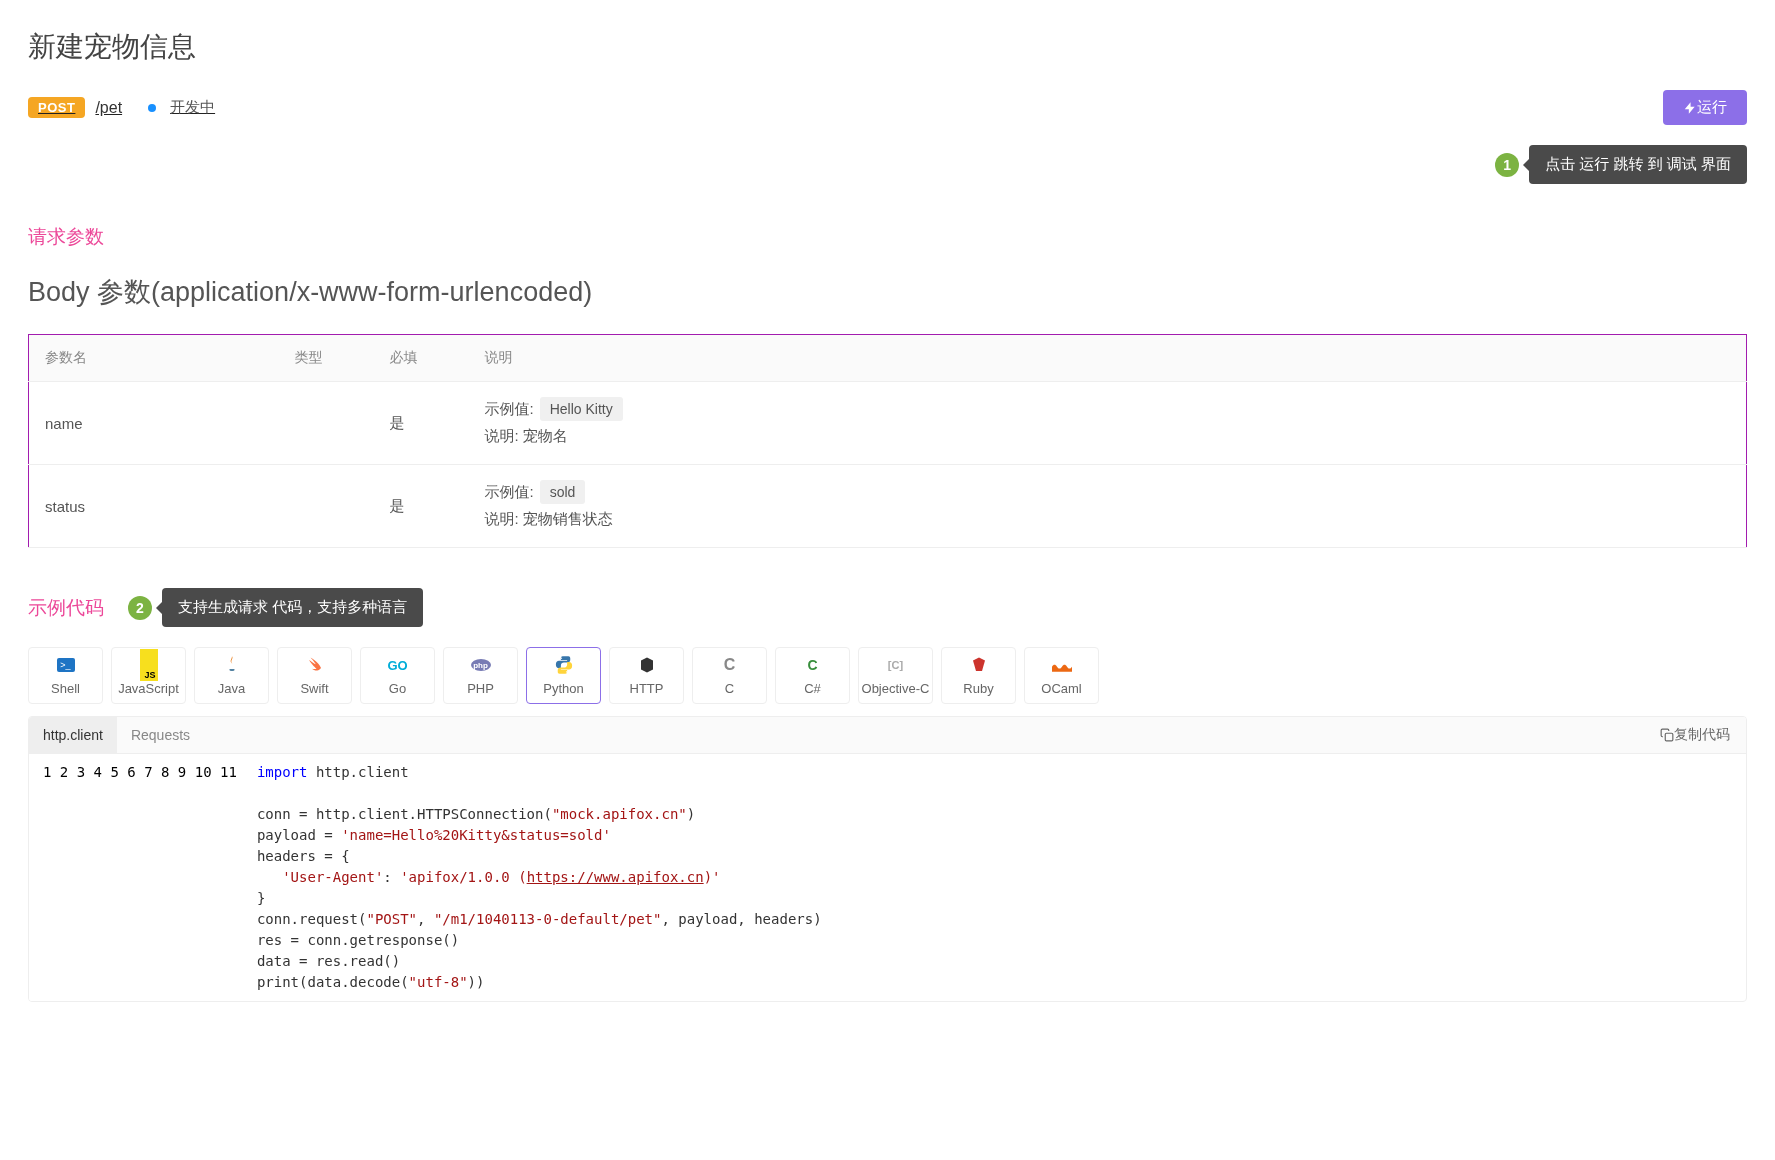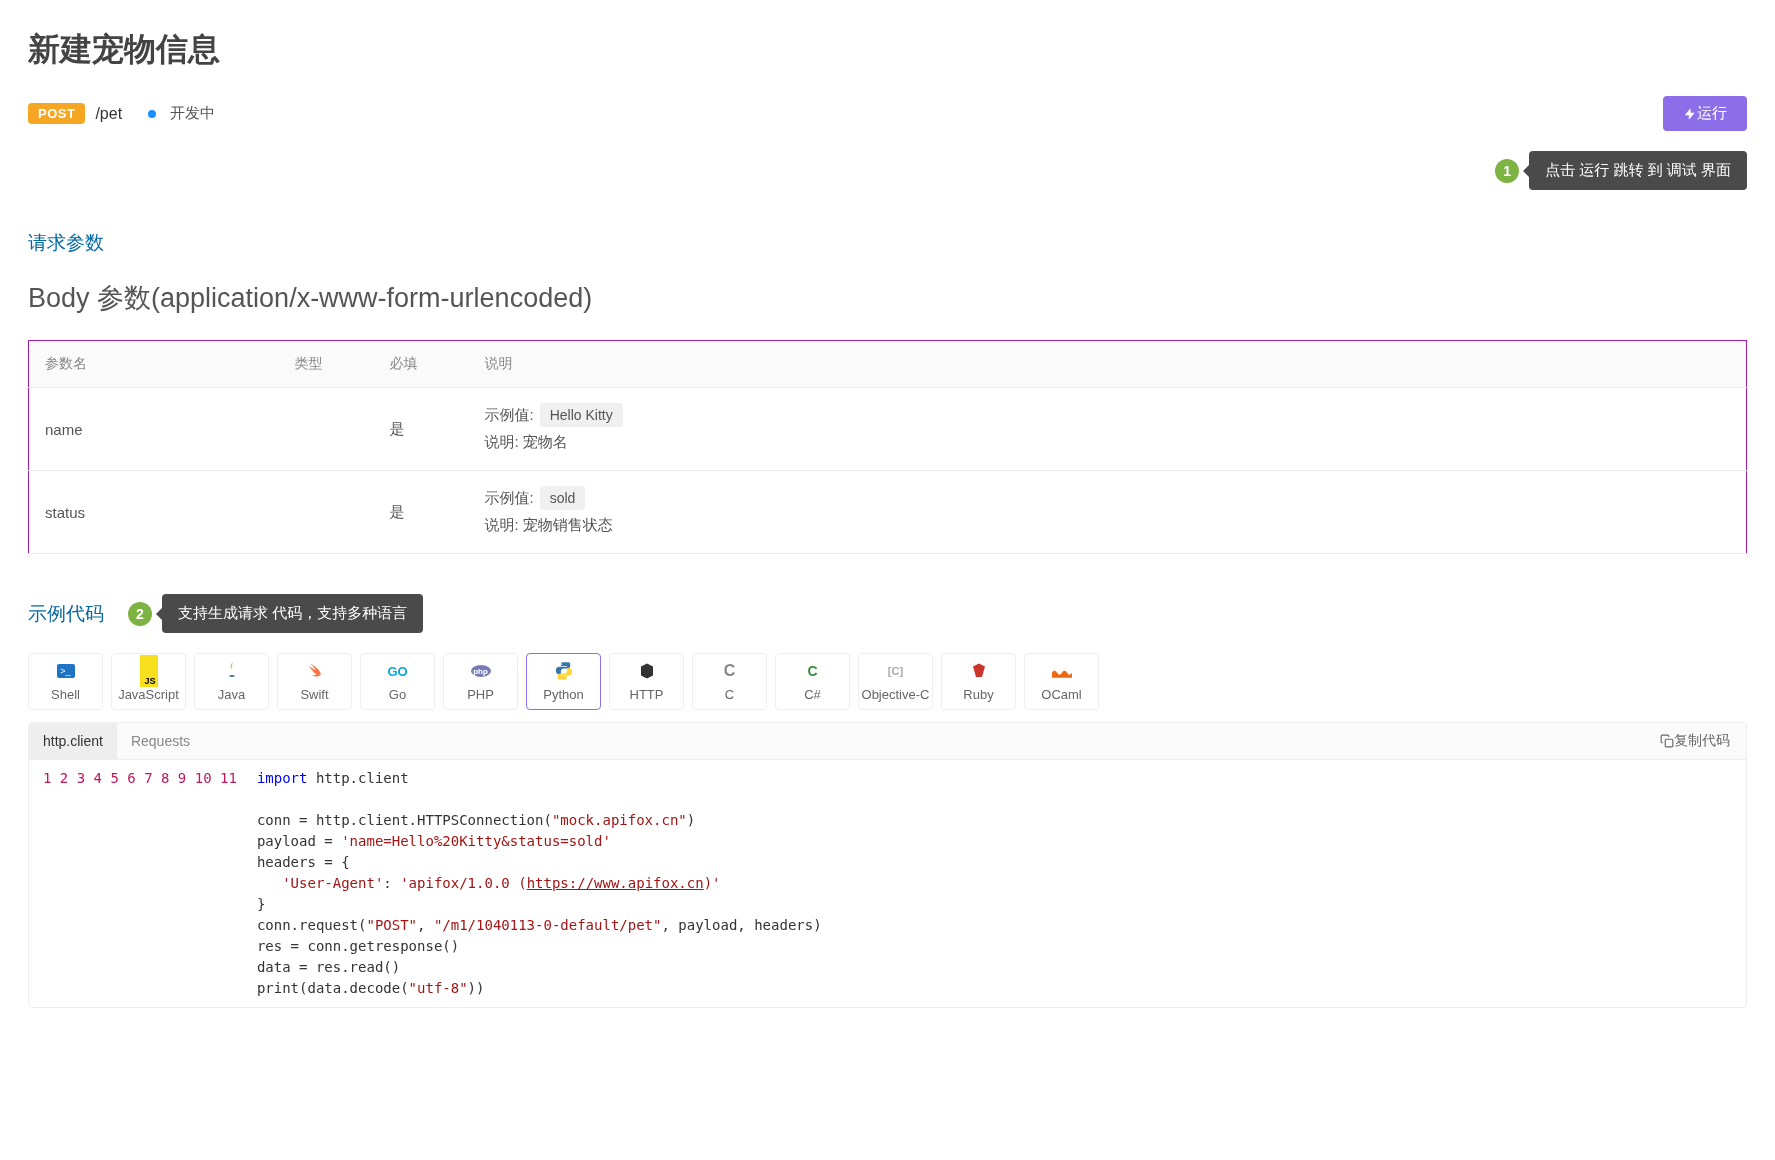--- a/index.html
+++ b/index.html
@@ -1,30 +1,30 @@
 <!DOCTYPE html>
 <html><head>
 <meta charset="utf-8">
 <style>
 * { box-sizing: border-box; margin: 0; padding: 0; }
 body { font-family: -apple-system, BlinkMacSystemFont, "Segoe UI", "PingFang SC", "Microsoft YaHei", sans-serif; background: #fff; color: #222; padding: 28px 28px 0 28px; width: 1775px; }
-.page-title { font-size: 32px; color: #444; font-weight: 700; margin-bottom: 24px; }
+.page-title { font-size: 28px; color: #444; font-weight: 400; margin-bottom: 24px; }
 .meta-row { display: flex; align-items: center; justify-content: space-between; margin-bottom: 60px; }
-.meta-left { display: flex; align-items: center; gap: 8px; }
+.meta-left { display: flex; align-items: center; gap: 8px; text-decoration: underline; }
 .method-badge { background: #f5a623; color: #fff; font-weight: 600; font-size: 13px; padding: 3px 10px; border-radius: 4px; letter-spacing: 0.5px; }
 .path-text { font-size: 16px; color: #333; font-weight: 500; margin-left: 2px; }
 .status-dot { width: 8px; height: 8px; border-radius: 50%; background: #1890ff; display: inline-block; margin-left: 18px; margin-right: 6px; }
 .status-text { font-size: 15px; color: #555; }
 .run-btn { background: #8c6fe8; color: #fff; border: none; padding: 8px 20px; border-radius: 4px; font-size: 15px; display: flex; align-items: center; cursor: pointer; }
 .run-btn svg { width: 14px; height: 14px; }
 .annotation-row { position: relative; display: flex; justify-content: flex-end; align-items: center; margin-top: -40px; margin-bottom: 40px; gap: 10px; }
 .ann-badge { width: 24px; height: 24px; border-radius: 50%; background: #7cb342; color: #fff; font-weight: 600; display: flex; align-items: center; justify-content: center; font-size: 14px; }
 .ann-tooltip { background: #4a4a4a; color: #fff; padding: 10px 16px; border-radius: 4px; font-size: 15px; position: relative; }
 .ann-tooltip::before { content:''; position:absolute; left:-6px; top:50%; transform:translateY(-50%); border-top:6px solid transparent; border-bottom:6px solid transparent; border-right:6px solid #4a4a4a; }
-.section-heading { font-size: 19px; color: #0369a1; font-weight: 400; margin-bottom: 24px; }
+.section-heading { font-size: 19px; color: #ec4899; font-weight: 400; margin-bottom: 24px; }
 .subsection-heading { font-size: 27px; color: #555; font-weight: 400; margin-bottom: 24px; }
 .param-table { width: 100%; border-collapse: collapse; border: 1px solid #a21caf; margin-bottom: 40px; }
 .param-table th { text-align: left; font-weight: 400; color: #888; padding: 14px 16px; background: #fafafa; border-bottom: 1px solid #eee; font-size: 14px; }
 .param-table td { padding: 18px 16px; border-bottom: 1px solid #eee; color: #555; font-size: 15px; vertical-align: middle; }
 .param-table .col-name { width: 250px; }
 .param-table .col-type { width: 95px; }
 .param-table .col-req { width: 95px; }
 .desc-line { margin-bottom: 8px; }
 .example-chip { background: #f0f0f0; padding: 4px 10px; border-radius: 3px; margin-left: 6px; font-size: 14px; color: #555; }
 .code-section-row { display: flex; align-items: center; gap: 24px; margin-bottom: 20px; }
@@ -33,21 +33,21 @@
 .lang-tab.active { border-color: #8c6fe8; }
 .lang-tab .icon { width: 20px; height: 20px; display:flex; align-items:center; justify-content:center; }
 .code-block { border: 1px solid #eee; border-radius: 4px; overflow: hidden; }
 .code-toolbar { display: flex; justify-content: space-between; align-items: center; background: #fafafa; border-bottom: 1px solid #eee; }
 .sub-tabs { display: flex; }
 .sub-tab { padding: 10px 14px; font-size: 14px; color: #888; cursor: pointer; }
 .sub-tab.active { background: #eee; color: #333; }
 .copy-btn { display: flex; align-items: center; gap: 0; padding: 0 16px; font-size: 14px; color: #666; cursor: pointer; }
 .copy-btn svg { width:14px; height:14px; }
 .code-body { display: flex; font-family: Consolas, Menlo, monospace; font-size: 14px; line-height: 1.5; }
-.gutter { background: #fff; color: #be185d; text-align: right; padding: 8px 10px 8px 14px; user-select: none; }
+.gutter { background: #fff; color: #000000; text-align: right; padding: 8px 10px 8px 14px; user-select: none; }
 .code-lines { padding: 8px 10px; white-space: pre; color: #333; flex: 1; }
 .tok-kw { color: #0000ff; }
 .tok-str { color: #a31515; }
 .tok-url { text-decoration: underline; }
 </style>
 </head>
 <body>
 
 <h1 class="page-title">新建宠物信息</h1>
 

